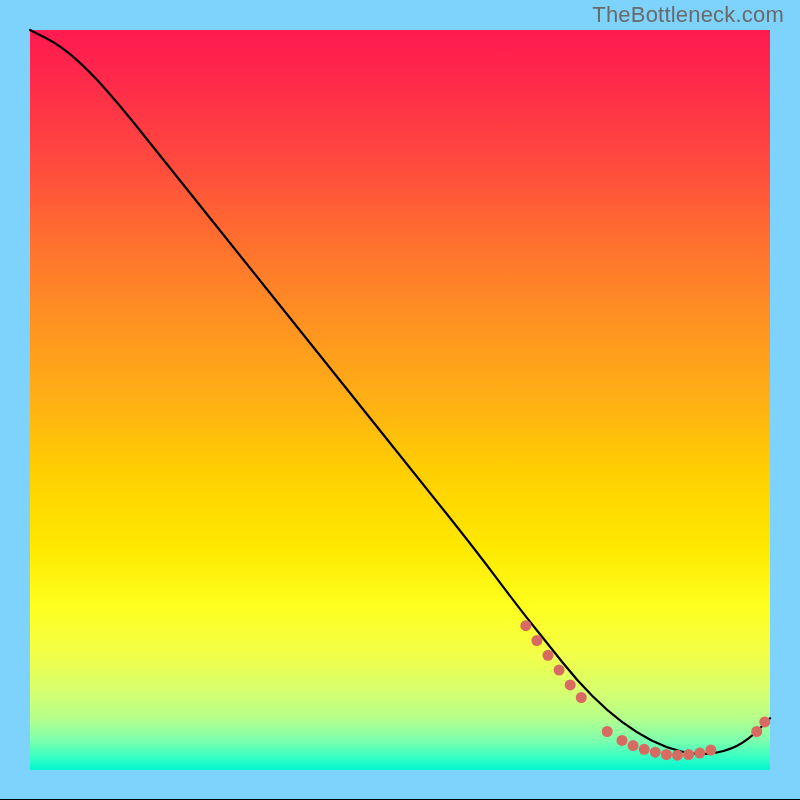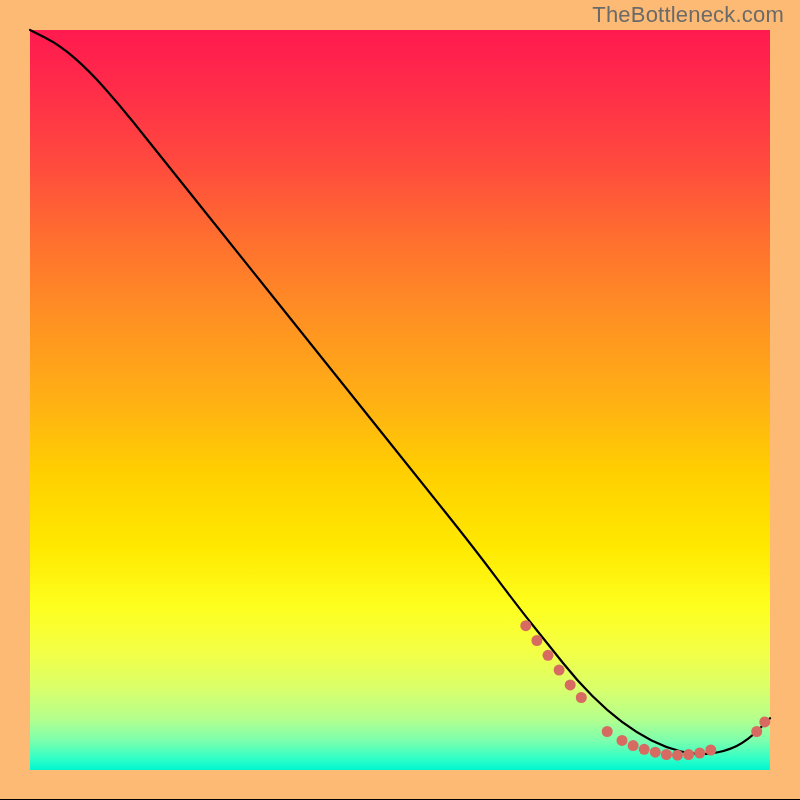--- a/index.html
+++ b/index.html
@@ -8,21 +8,21 @@
     width: 800px;
     height: 800px;
     background: #000;
     overflow: hidden;
     font-family: Arial, Helvetica, sans-serif;
   }
   .stage {
     position: relative;
     width: 800px;
     height: 799px;
-    background: #fdba74;
+    background: #7dd3fc;
   }
   .watermark {
     position: absolute;
     top: 2px;
     right: 16px;
     color: #6a6a6a;
     font-size: 22px;
     letter-spacing: 0.2px;
     user-select: none;
   }

